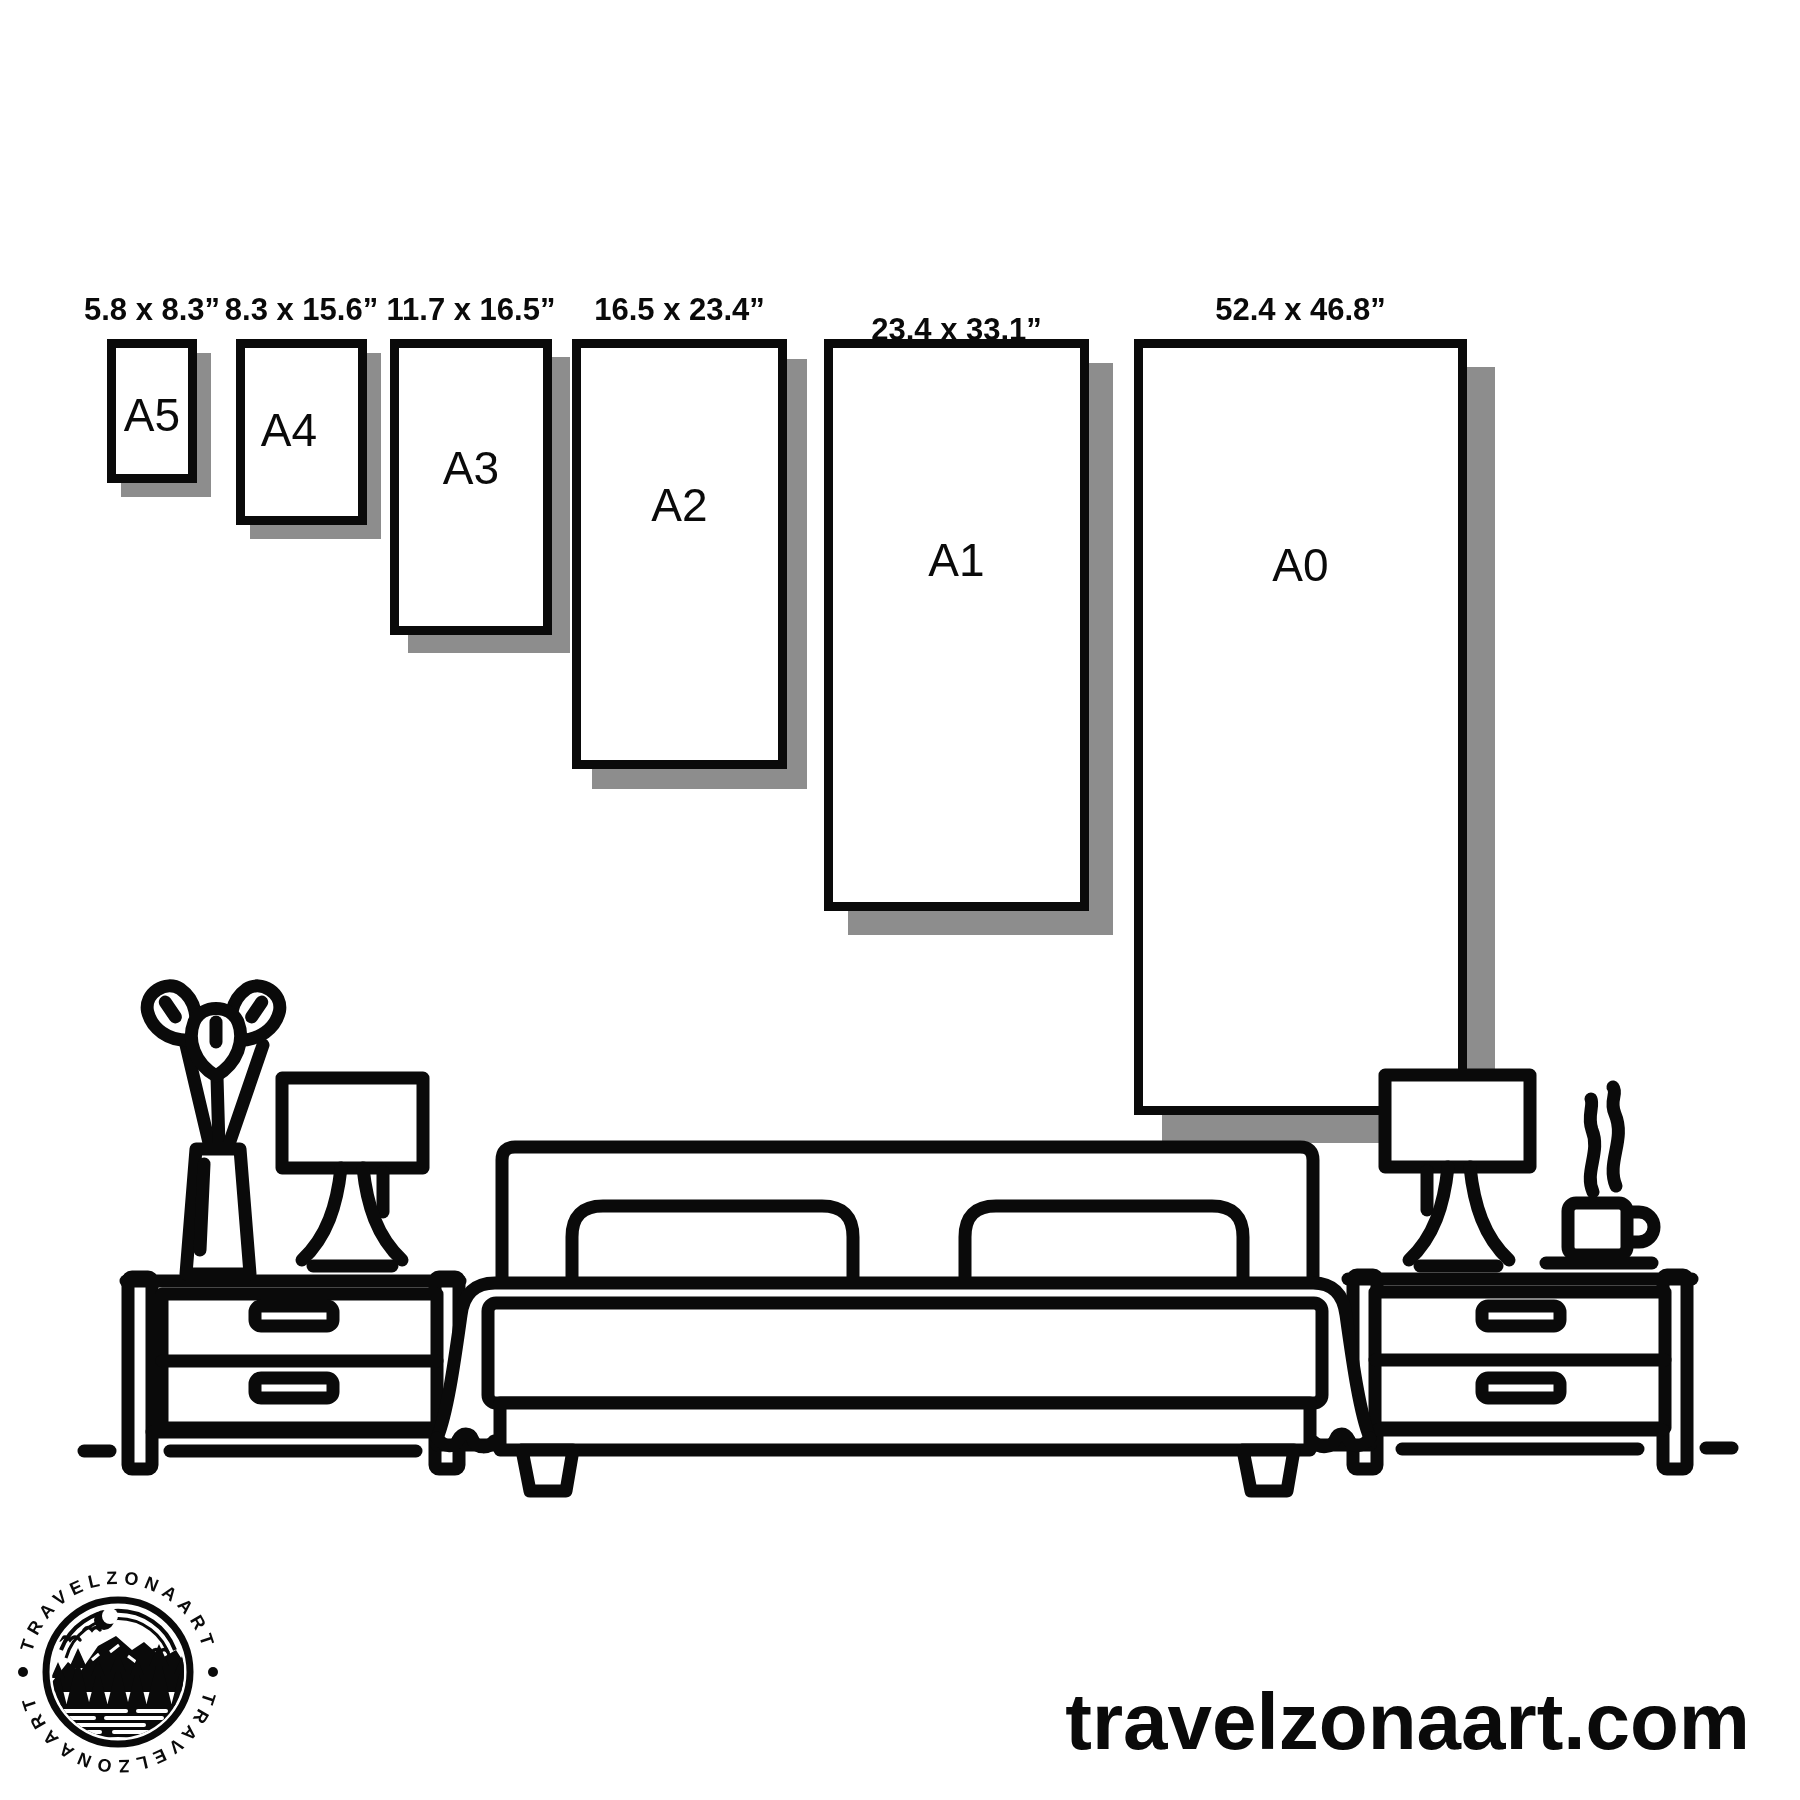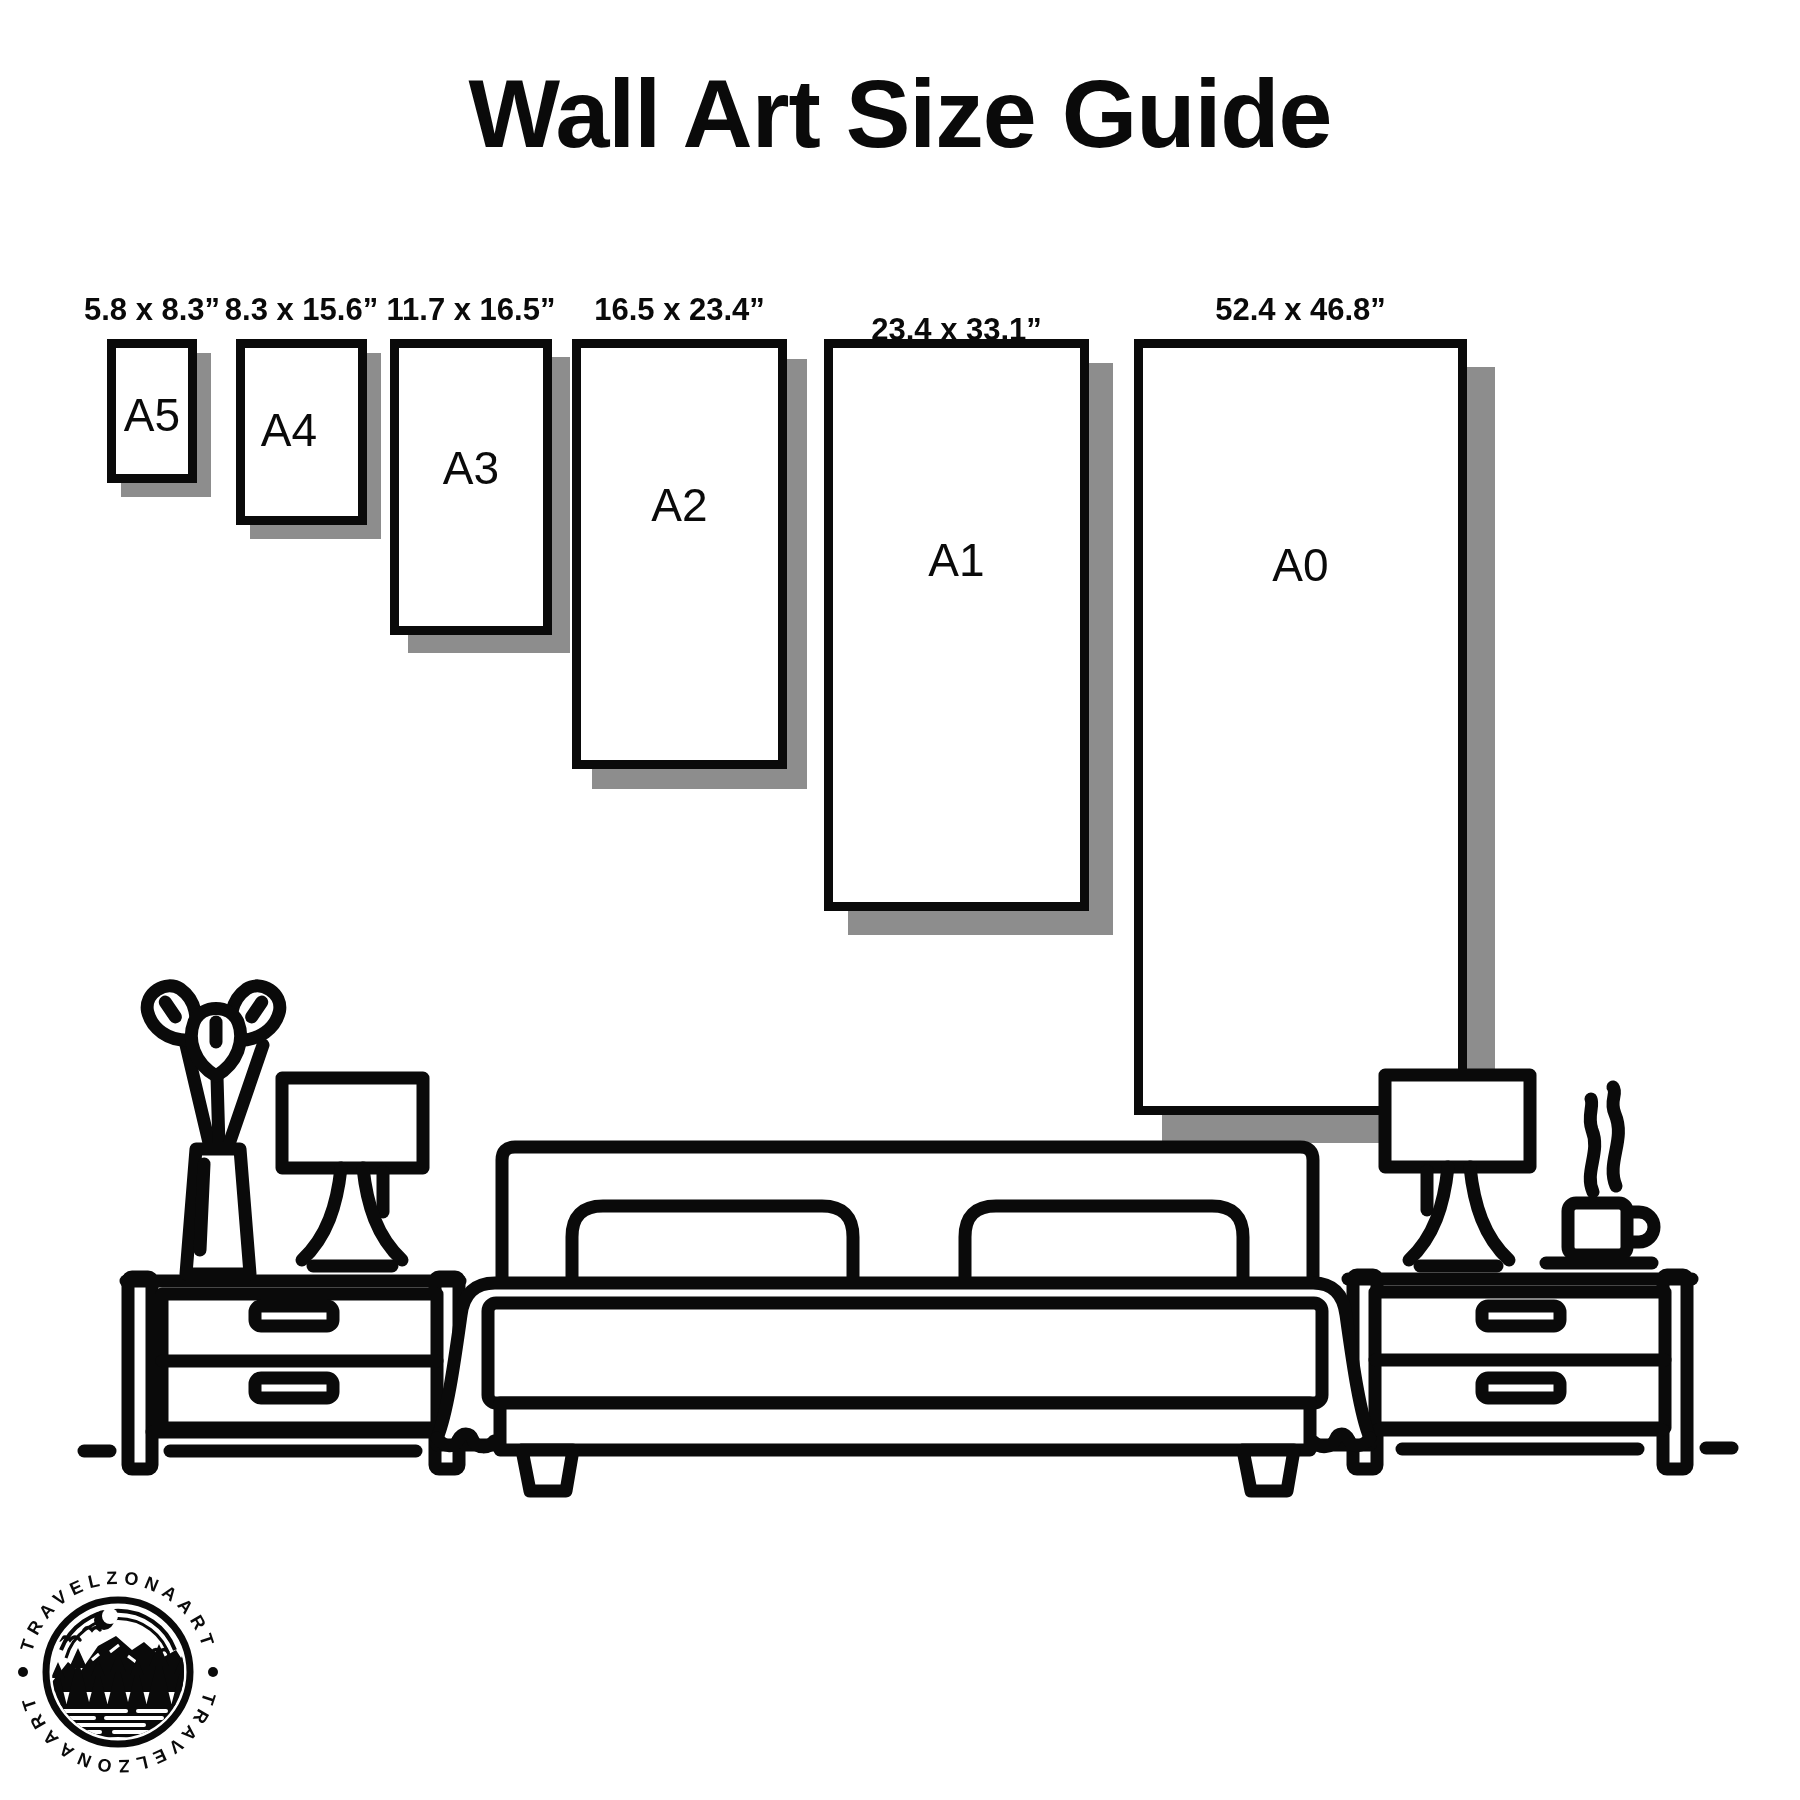--- a/index.html
+++ b/index.html
@@ -32,21 +32,20 @@
   svg .ink{stroke:#0a0a0a;fill:none;stroke-width:13;stroke-linecap:round;stroke-linejoin:round;}
   svg .inkfill{stroke:#0a0a0a;fill:#ffffff;stroke-width:13;stroke-linecap:round;stroke-linejoin:round;}
   svg .solid{fill:#0a0a0a;stroke:none;}
   .arc-text{font-family:"Liberation Sans",sans-serif;font-weight:bold;font-size:18px;letter-spacing:6px;fill:#0a0a0a;}
 </style>
 </head>
 <body>
 
 <div class="canvas">
 
-  <div class="title">Wall Art Size Guide</div>
 
   <div id="frames-layer">
       <div class="frame-size" style="left: 152px; top: 292px;">5.8 x 8.3”</div>
       <div class="frame" style="left: 107px; top: 339px; width: 90px; height: 144px; box-shadow: rgb(141, 141, 141) 14px 14px 0px 0px;"></div>
       <div class="frame-letter" style="left: 152px; top: 415px;">A5</div>
       <div class="frame-size" style="left: 301.5px; top: 292px;">8.3 x 15.6”</div>
       <div class="frame" style="left: 236px; top: 339px; width: 131px; height: 186px; box-shadow: rgb(141, 141, 141) 14px 14px 0px 0px;"></div>
       <div class="frame-letter" style="left: 289px; top: 430px;">A4</div>
       <div class="frame-size" style="left: 471px; top: 292px;">11.7 x 16.5”</div>
       <div class="frame" style="left: 390px; top: 339px; width: 162px; height: 296px; box-shadow: rgb(141, 141, 141) 18px 18px 0px 0px;"></div>
@@ -209,14 +208,15 @@
           <path d="M 102 1714 H 158"></path>
           <path d="M 70 1721 H 140"></path>
           <path d="M 58 1728 H 96"></path>
           <path d="M 110 1728 H 150"></path>
           <path d="M 86 1735 H 134"></path>
         </g>
       </g>
     </g>
   </svg>
 
+  <div class="website">travelzonaart.com</div>
 
 </div>
 
 </body></html>

